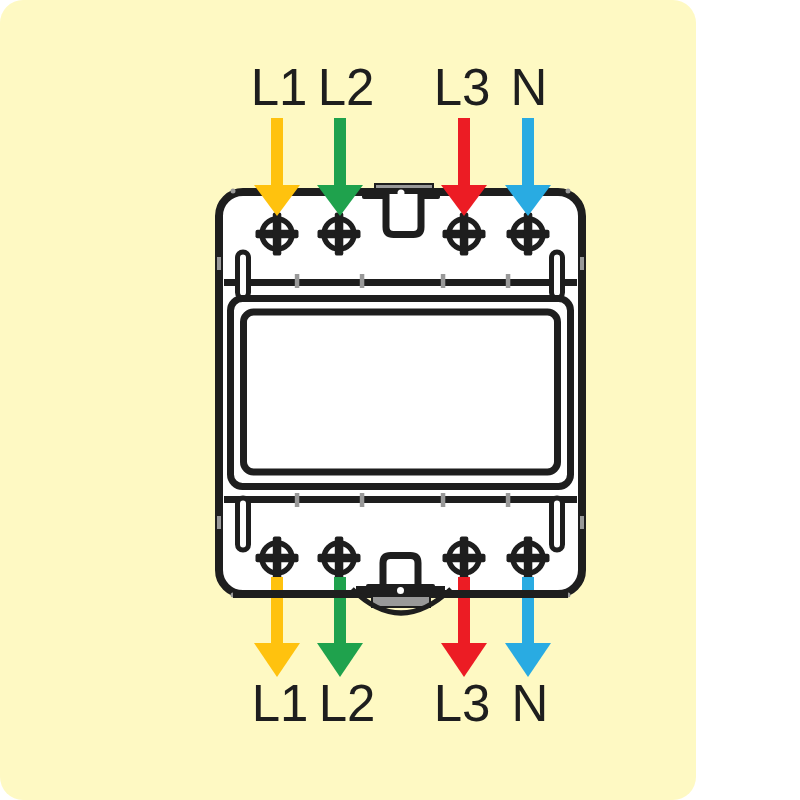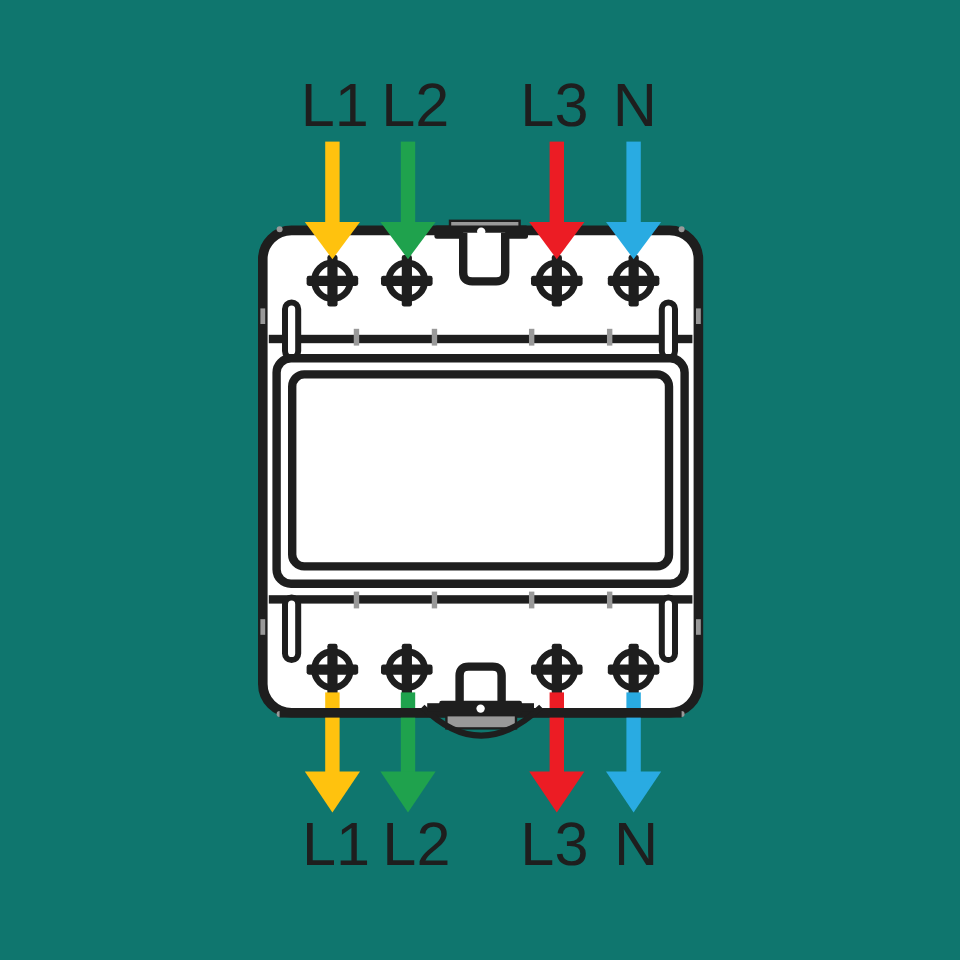--- a/index.html
+++ b/index.html
@@ -2,25 +2,26 @@
 <html><head>
 <meta charset="utf-8">
 <style>
   html, body {
     margin: 0;
     padding: 0;
     background: #ffffff;
   }
   .canvas {
     position: relative;
-    width: 800px;
+    width: 696px;
     height: 800px;
-    background: #0f766e;
+    background: #fef9c3;
     overflow: hidden;
     font-family: "Liberation Sans", sans-serif;
+    border-radius: 23px;
   }
   svg text {
     font-family: "Liberation Sans", sans-serif;
     font-size: 51px;
     font-weight: 400;
     fill: #1e1e1e;
   }
 </style>
 </head>
 <body>

